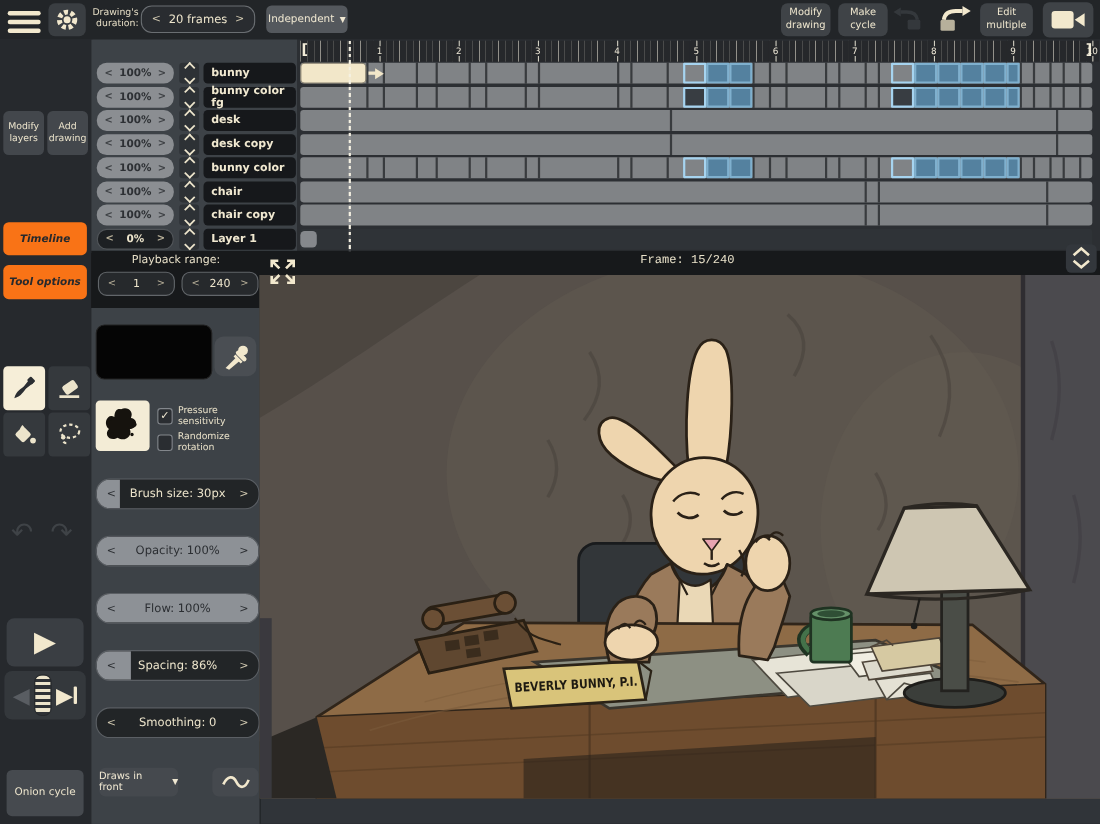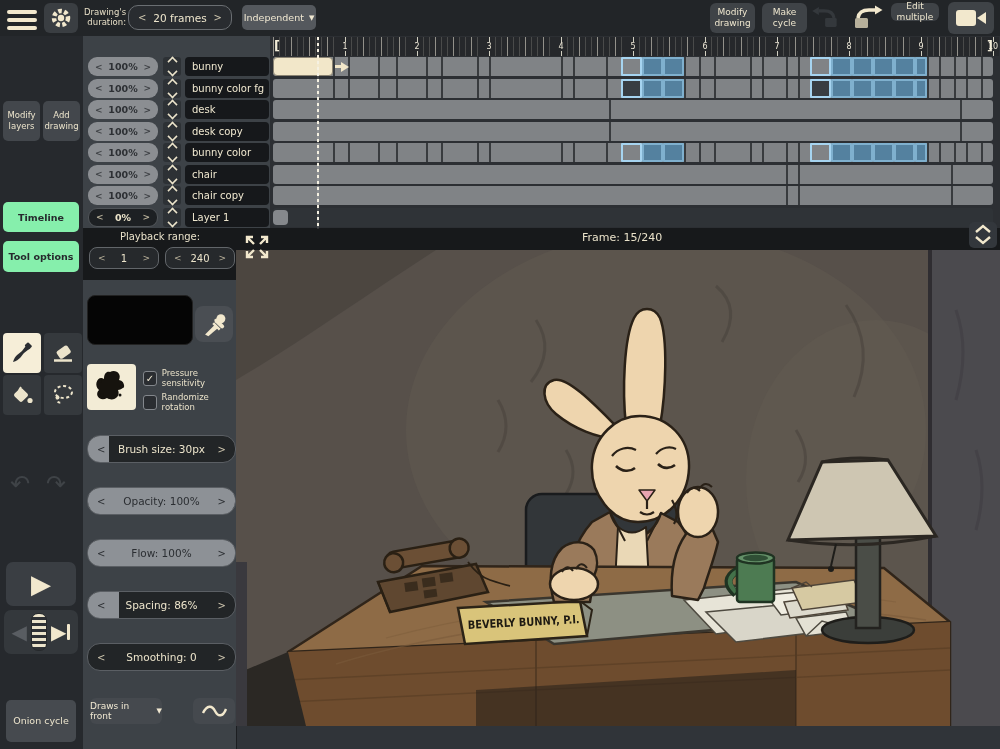--- a/index.html
+++ b/index.html
@@ -19,22 +19,22 @@
   .drop{background:#54585d;border-radius:5px;display:flex;align-items:center;justify-content:center;
         gap:5px;font-size:9.5px;color:#f0e8d2;}
   .drop .caret{font-size:7px;}
   #duration-label{font-size:8.5px;line-height:1.15;text-align:right;color:#e6dec6;}
   #drawing-label-box{background:#2a2d31;border:1px solid #595d61;border-radius:6px;display:flex;
         align-items:center;justify-content:center;font-size:10px;color:#d9d1bb;}
   
   #sidebar{left:0;top:36px;width:83px;height:713px;background:#26292d;border-right:1px solid #1c1e21;}
   .side-btn{background:#43474c;color:#ece4cc;border-radius:5px;font-size:8.5px;line-height:1.25;
             display:flex;align-items:center;justify-content:center;text-align:center;}
-  .cream-btn{background:#86efac;color:#26292d;border-radius:5px;font-size:9.5px;font-weight:bold;
-             display:flex;align-items:center;justify-content:center;}
+  .cream-btn{background:#f97316;color:#26292d;border-radius:5px;font-size:9.5px;font-weight:bold;
+             display:flex;align-items:center;justify-content:center;font-style:italic;}
   .toolcell{width:38px;height:40px;background:#35393d;border-radius:4px;display:flex;
             align-items:center;justify-content:center;}
   .toolcell.sel{background:#f6eed8;}
   .dimglyph{color:#3f4347;font-size:24px;line-height:1;}
   #play-btn{background:#3a3e43;border-radius:7px;display:flex;align-items:center;justify-content:center;
             color:#f2e8cd;font-size:26px;}
   #scrub{background:#34383c;border-radius:7px;display:flex;align-items:center;justify-content:center;gap:4px;}
   #scrub .prev{color:#595d62;font-size:20px;}
   #scrub .next{color:#f2e8cd;font-size:20px;display:flex;align-items:center;gap:1px;}
   #scrub .nbar{width:3px;height:16px;background:#f2e8cd;border-radius:1px;}
@@ -47,21 +47,21 @@
          font-size:9.5px;font-weight:bold;color:#2d3034;}
   .lstep .arr{font-size:9px;color:#3f4246;}
   .lstep.darkstep{background:#1d2023;border:1px solid #515559;color:#ece4cb;}
   .lstep.darkstep .arr{color:#b9b19a;}
   .ldia{position:absolute;left:80px;width:18px;height:19px;background:#2d3135;border-radius:3px;
         display:flex;flex-direction:column;align-items:center;justify-content:center;gap:1px;}
   .chv{width:7px;height:7px;border:2px solid #ece4cb;border-bottom:none;border-left:none;}
   .chv.up{transform:rotate(-45deg) scale(.8);}
   .chv.dn{transform:rotate(135deg) scale(.8);}
   .lname{position:absolute;left:102px;width:84px;height:19px;background:#16181b;border-radius:4px;
-         color:#f0e8d0;font-size:10px;font-weight:normal;display:flex;align-items:center;padding-left:7px;
+         color:#f0e8d0;font-size:10px;font-weight:bold;display:flex;align-items:center;padding-left:7px;
          box-sizing:border-box;}
   
   #tl-grid{left:270px;top:36px;width:730px;height:194px;background:#2c2f33;}
   #ruler{position:absolute;left:3px;top:1px;width:720px;height:19px;background:#26282b;
      background-image:repeating-linear-gradient(90deg,rgba(235,230,215,.45) 0 1px,transparent 1px 18px),
                       repeating-linear-gradient(90deg,rgba(235,230,215,.18) 0 1px,transparent 1px 6px);}
   .sec{position:absolute;top:0;height:19px;width:12px;margin-left:-6px;display:flex;flex-direction:column;
        align-items:center;font-size:8px;color:#efe9d8;background:#26282b;}
   .sec::before,.sec::after{content:"";width:0;flex:1;border-left:1px dashed rgba(240,236,220,.85);}
   .bracket{position:absolute;top:1px;font-size:13px;font-weight:bold;color:#f2ecd8;}
@@ -153,21 +153,21 @@
       <polygon points="10,1.5 10,10.5 2.5,6" fill="#34383c"></polygon>
     </svg>
   </div>
   <div class="abs" style="left:849px;top:4px;width:36px;height:28px;">
     <svg width="36" height="28" viewBox="0 0 36 28">
       <rect x="6" y="14" width="13" height="10" rx="1.5" fill="#b7b09b"></rect>
       <path d="M9,14 Q10,6 20,6 L26,6" stroke="#f2e8cd" stroke-width="3.5" fill="none"></path>
       <polygon points="26,1.5 26,10.5 33.5,6" fill="#f2e8cd"></polygon>
     </svg>
   </div>
-  <div class="abs btn pre" style="left:891px;top:3px;width:48px;height:18px;">Edit
+  <div class="abs btn pre" style="left:891px;top:3px;width:48px;height:30px;">Edit
 multiple</div>
   <div class="abs iconbtn" style="left:948px;top:2px;width:46px;height:32px;background:#3f4347;">
     <svg width="40" height="26" viewBox="0 0 40 26">
       <rect x="5" y="5" width="20" height="16" rx="3" fill="#f2e8cd"></rect>
       <polygon points="26,13 35,7 35,19" fill="#f2e8cd"></polygon>
     </svg>
   </div>
 
   <div id="sidebar" class="abs"></div>
   <div class="abs side-btn pre" style="left:3px;top:101px;width:37px;height:40px;">Modify
@@ -479,21 +479,21 @@
   <div class="abs" style="left:243px;top:233px;width:28px;height:28px;z-index:5;">
     <svg width="28" height="28" viewBox="0 0 28 28">
       <g stroke="#f2e8cd" stroke-width="2.4" fill="none">
         <path d="M4,10 V4 H10 M4,4 L11,11"></path>
         <path d="M18,4 H24 V10 M24,4 L17,11"></path>
         <path d="M4,18 V24 H10 M4,24 L11,17"></path>
         <path d="M24,18 V24 H18 M24,24 L17,17"></path>
       </g>
     </svg>
   </div>
-  <div class="abs" id="frame-label" style="left:582px;top:231px;">Frame: 15/240</div>
+  <div class="abs" id="frame-label" style="left:582px;top:231px;font-family:Liberation Mono, monospace;">Frame: 15/240</div>
   <div class="abs" style="left:969px;top:222px;width:28px;height:26px;background:#33373c;border-radius:5px;">
     <svg width="28" height="26" viewBox="0 0 28 26">
       <g stroke="#f2e8cd" stroke-width="2.4" fill="none">
         <polyline points="7,10 14,4 21,10"></polyline>
         <polyline points="7,15 14,21 21,15"></polyline>
       </g>
     </svg>
   </div>
 
   <div id="tool-panel" class="abs">

